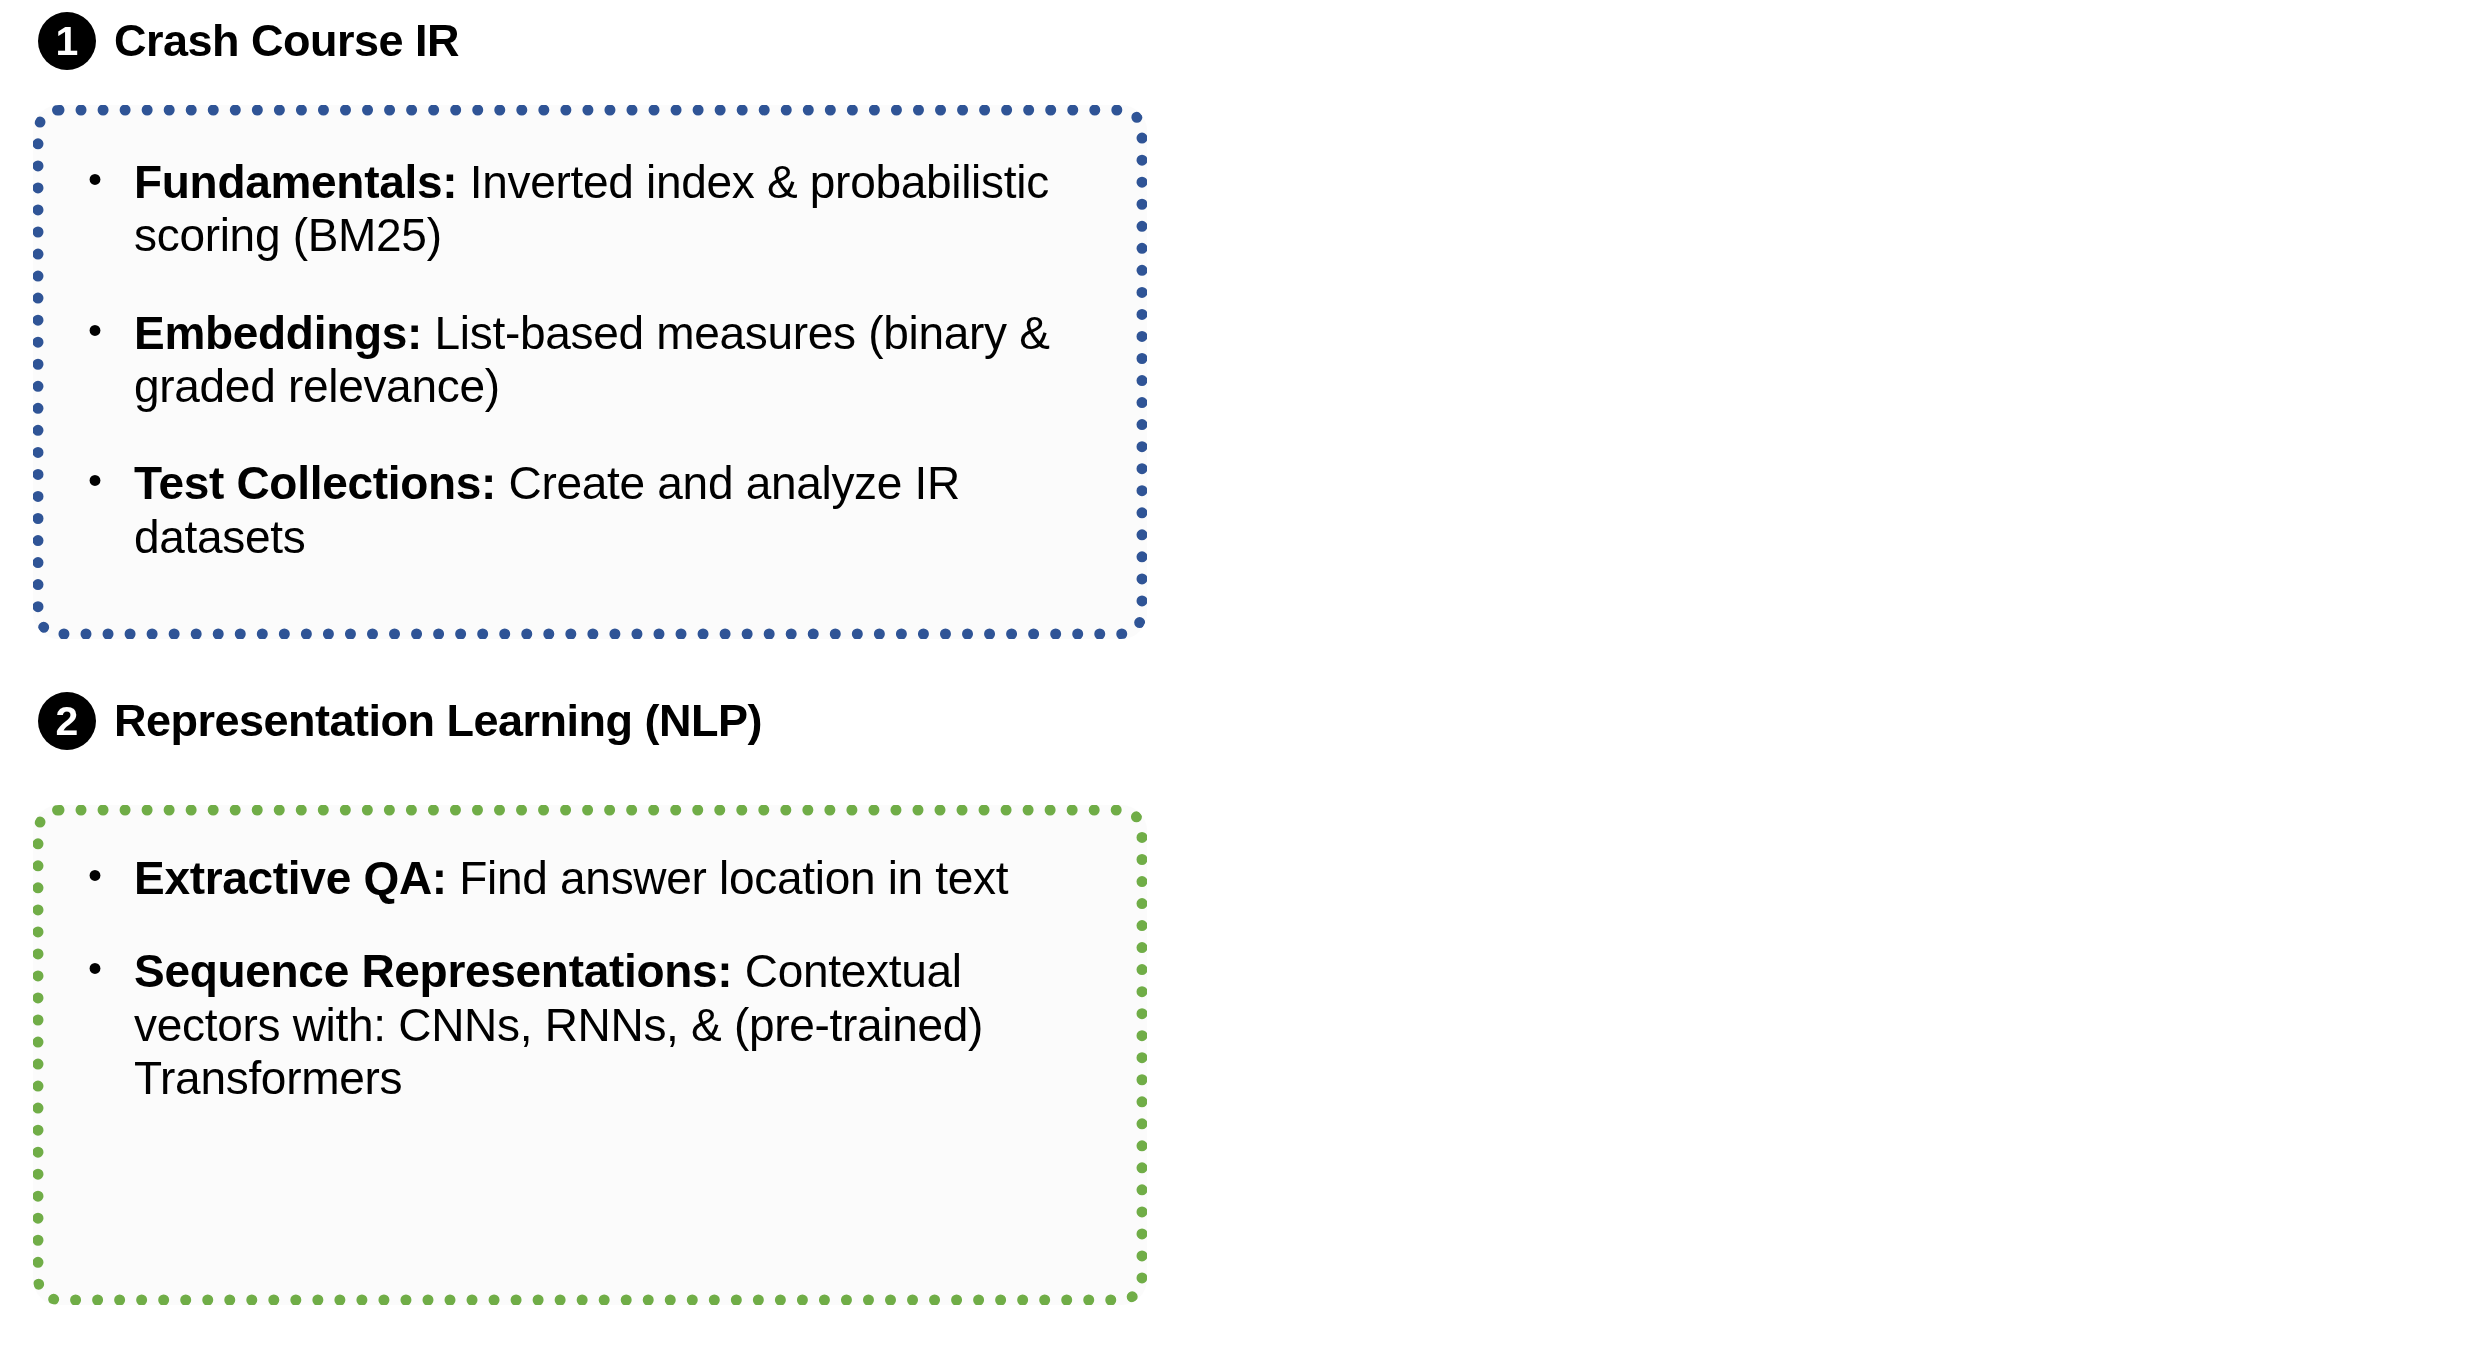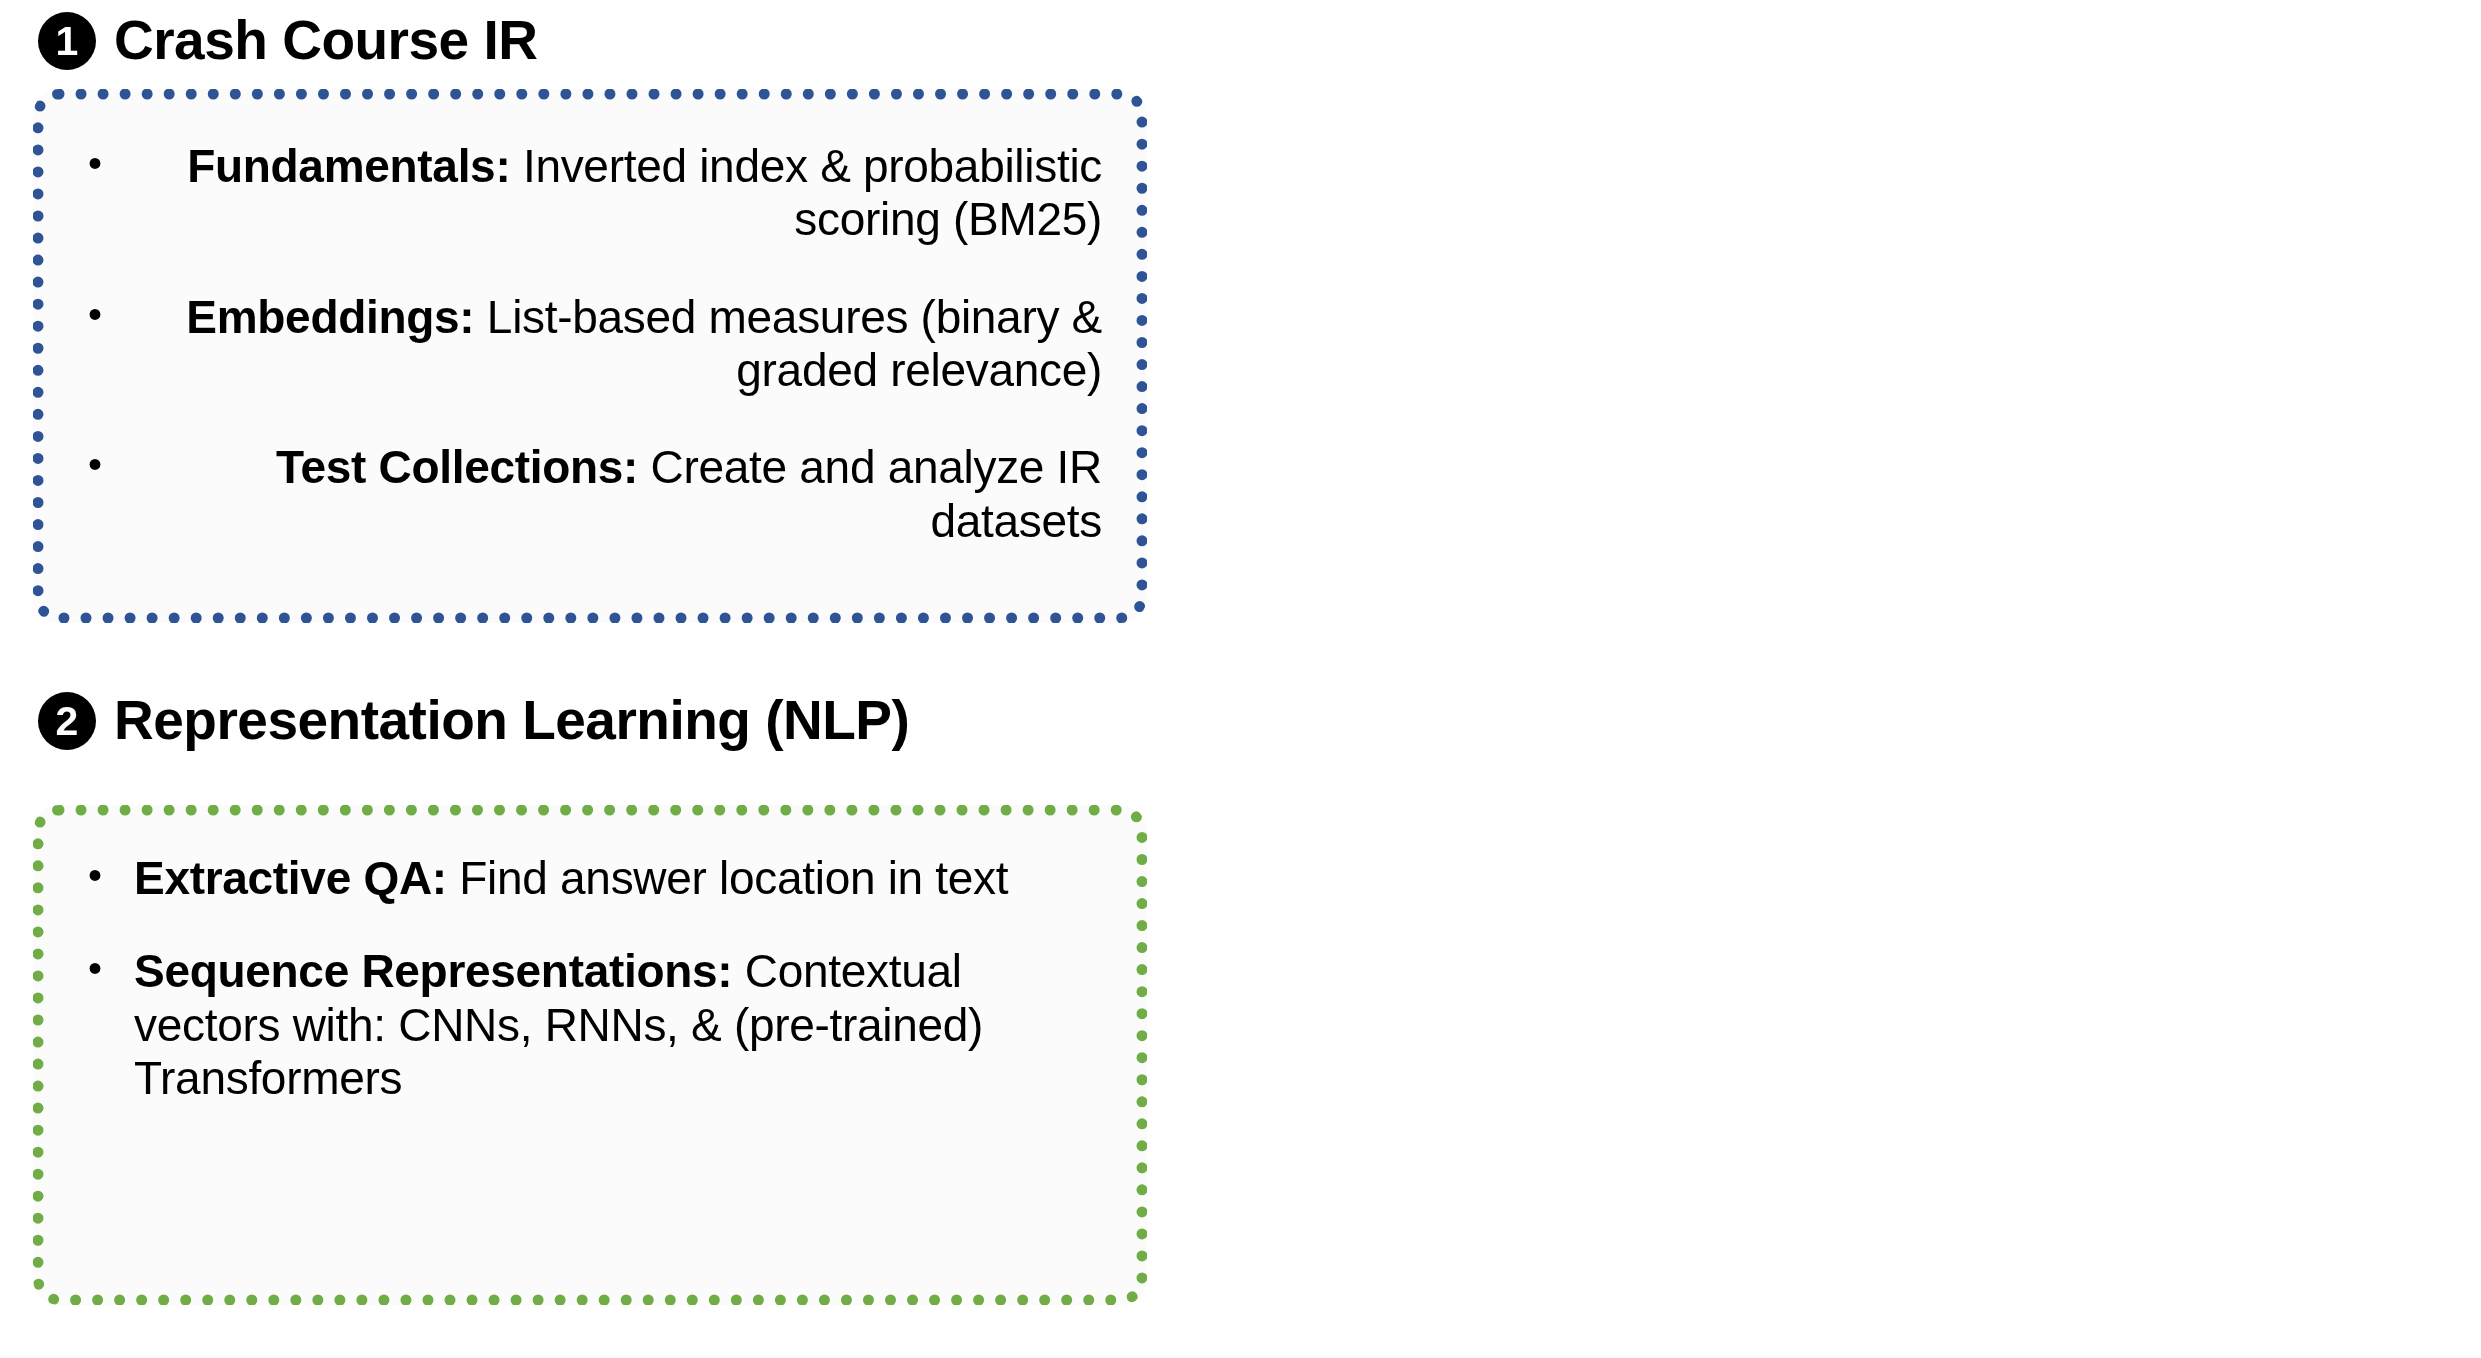--- a/index.html
+++ b/index.html
@@ -45,21 +45,21 @@
     display: flex;
     align-items: center;
     justify-content: center;
     font-size: 41px;
     font-weight: bold;
     line-height: 1;
     flex: 0 0 auto;
     font-family: "Liberation Sans", sans-serif;
   }
   .section-title {
-    font-size: 55px;
+    font-size: 45px;
     font-weight: bold;
     letter-spacing: -0.5px;
     line-height: 1.05;
     white-space: nowrap;
   }
 
   
   .dotted-box {
     box-sizing: border-box;
     background: #fbfbfb;
@@ -93,25 +93,24 @@
   }
   li.bullet .lead {
     font-weight: bold;
   }
 
   
   #section-1-head { position: absolute; left: 38px; top: 12px; }
   #box-crash-course {
     position: absolute;
     left: 33px;
-    top: 89px;
+    top: 105px;
     width: 1114px;
     height: 534px;
     padding: 40px 34px 0 30px;
-    text-align: right;
   }
   #box-crash-course li.bullet { margin-bottom: 44px; }
   #box-crash-course li.bullet:last-child { margin-bottom: 0; margin-top: 24px; }
 
   #section-2-head { position: absolute; left: 38px; top: 692px; }
   #box-repr-learning {
     position: absolute;
     left: 33px;
     top: 805px;
     width: 1114px;

